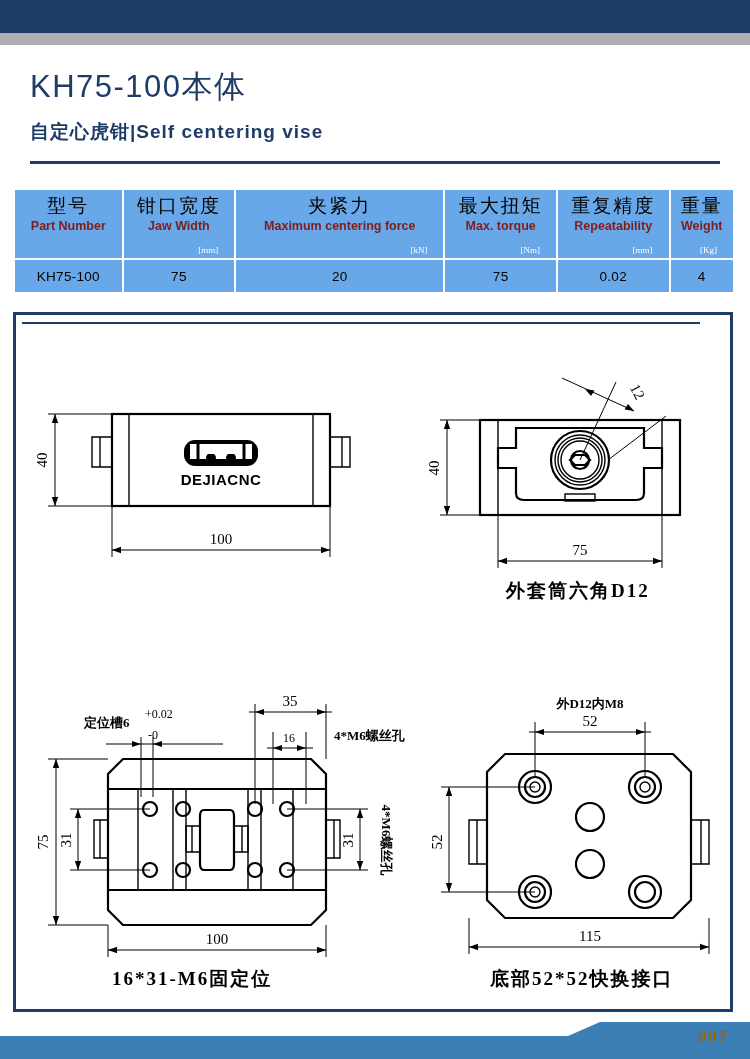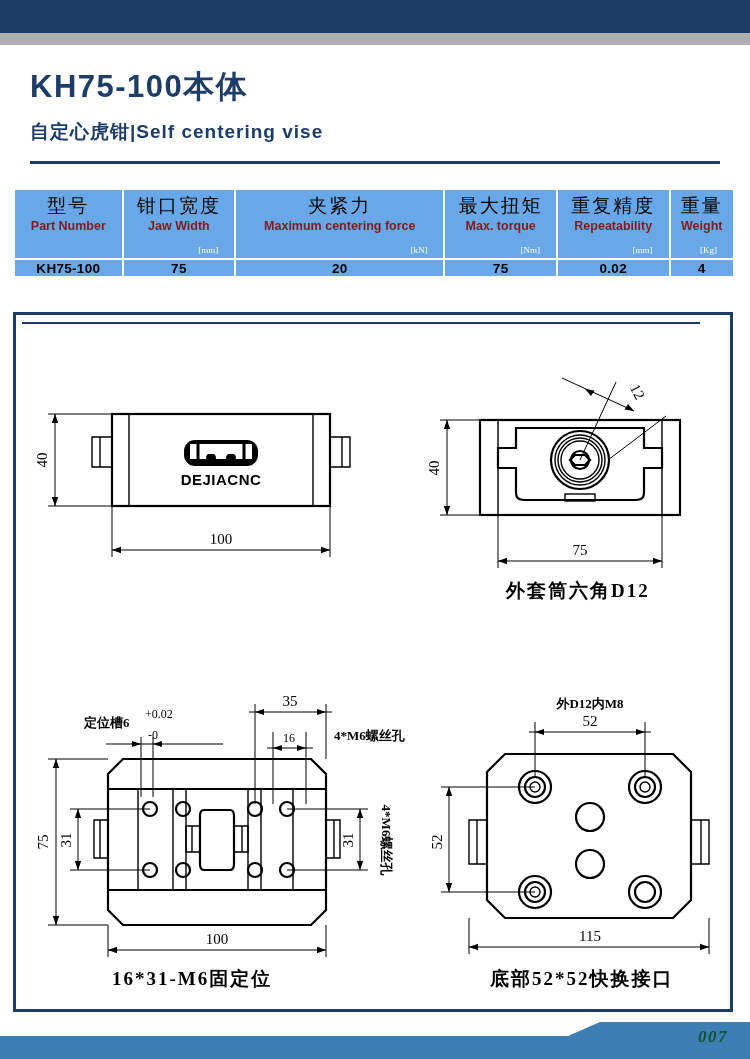--- a/index.html
+++ b/index.html
@@ -30,21 +30,21 @@
   }
 
   
   .title-block {
     position: absolute;
     left: 30px; top: 68px;
     width: 690px;
   }
   .title-main {
     font-size: 31px;
-    font-weight: bold;
+    font-weight: normal;
     color: #1e3c68;
     letter-spacing: 1.5px;
     line-height: 38px;
     white-space: nowrap;
   }
   .title-sub {
     font-size: 19px;
     font-weight: bold;
     color: #1e3c68;
     letter-spacing: 1px;
@@ -98,23 +98,23 @@
   }
   .th-unit {
     position: absolute;
     right: 16px; bottom: 3px;
     font-size: 9px;
     font-weight: normal;
     color: #ffffff;
     font-family: "Liberation Serif", "DejaVu Serif", serif;
   }
   .spec-table td {
-    height: 16px;
+    height: 32px;
     font-size: 13.5px;
-    font-weight: bold;
+    font-weight: normal;
     vertical-align: middle;
     letter-spacing: 0.3px;
   }
 
   
   .draw-panel {
     position: absolute;
     left: 13px; top: 312px;
     width: 720px; height: 700px;
     border: 3px solid #1e3c68;
@@ -144,21 +144,21 @@
     position: absolute;
     left: 0; top: 1022px;
     width: 750px; height: 37px;
   }
   .page-num {
     position: absolute;
     right: 22px; top: 1027px;
     font-size: 17px;
     font-style: italic;
     font-weight: bold;
-    color: #14532d;
+    color: #a16207;
     letter-spacing: 1.5px;
     font-family: "Liberation Serif", "DejaVu Serif", serif;
   }
 
   svg { display: block; overflow: visible; }
   svg text {
     font-family: "Liberation Serif", "DejaVu Serif", serif;
     fill: #000;
   }
   .dim-txt { font-size: 15px; }

